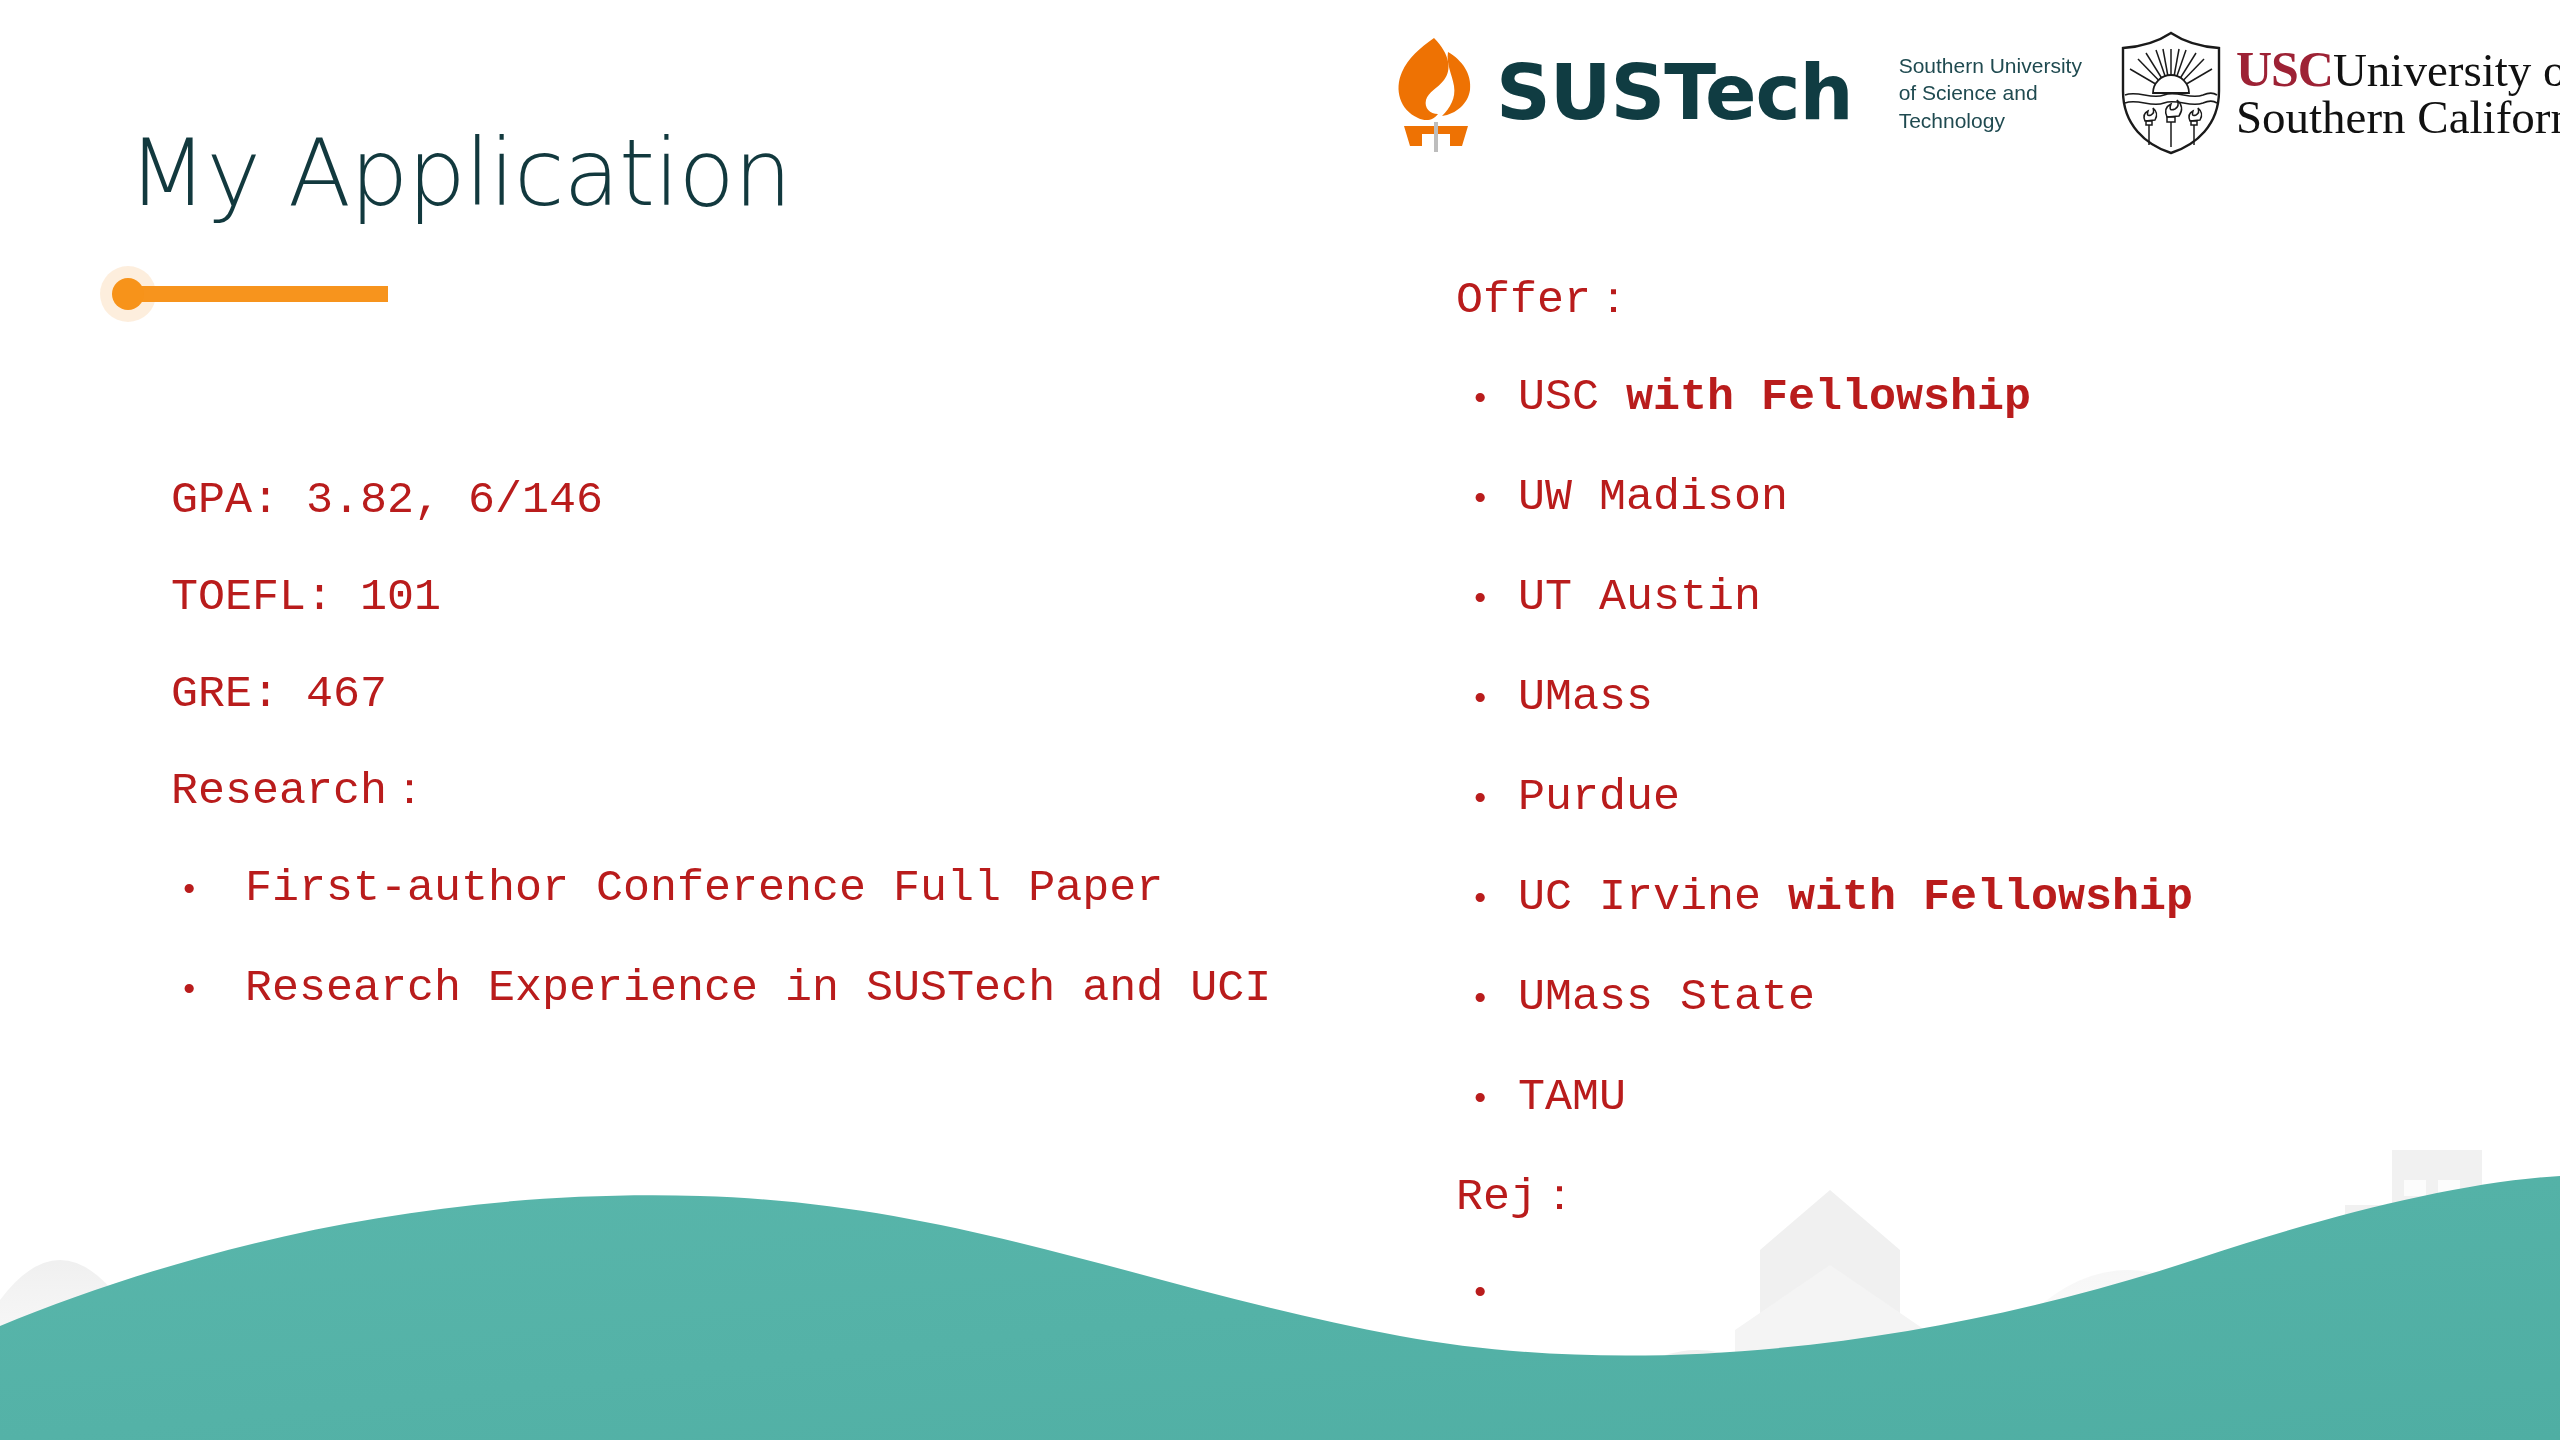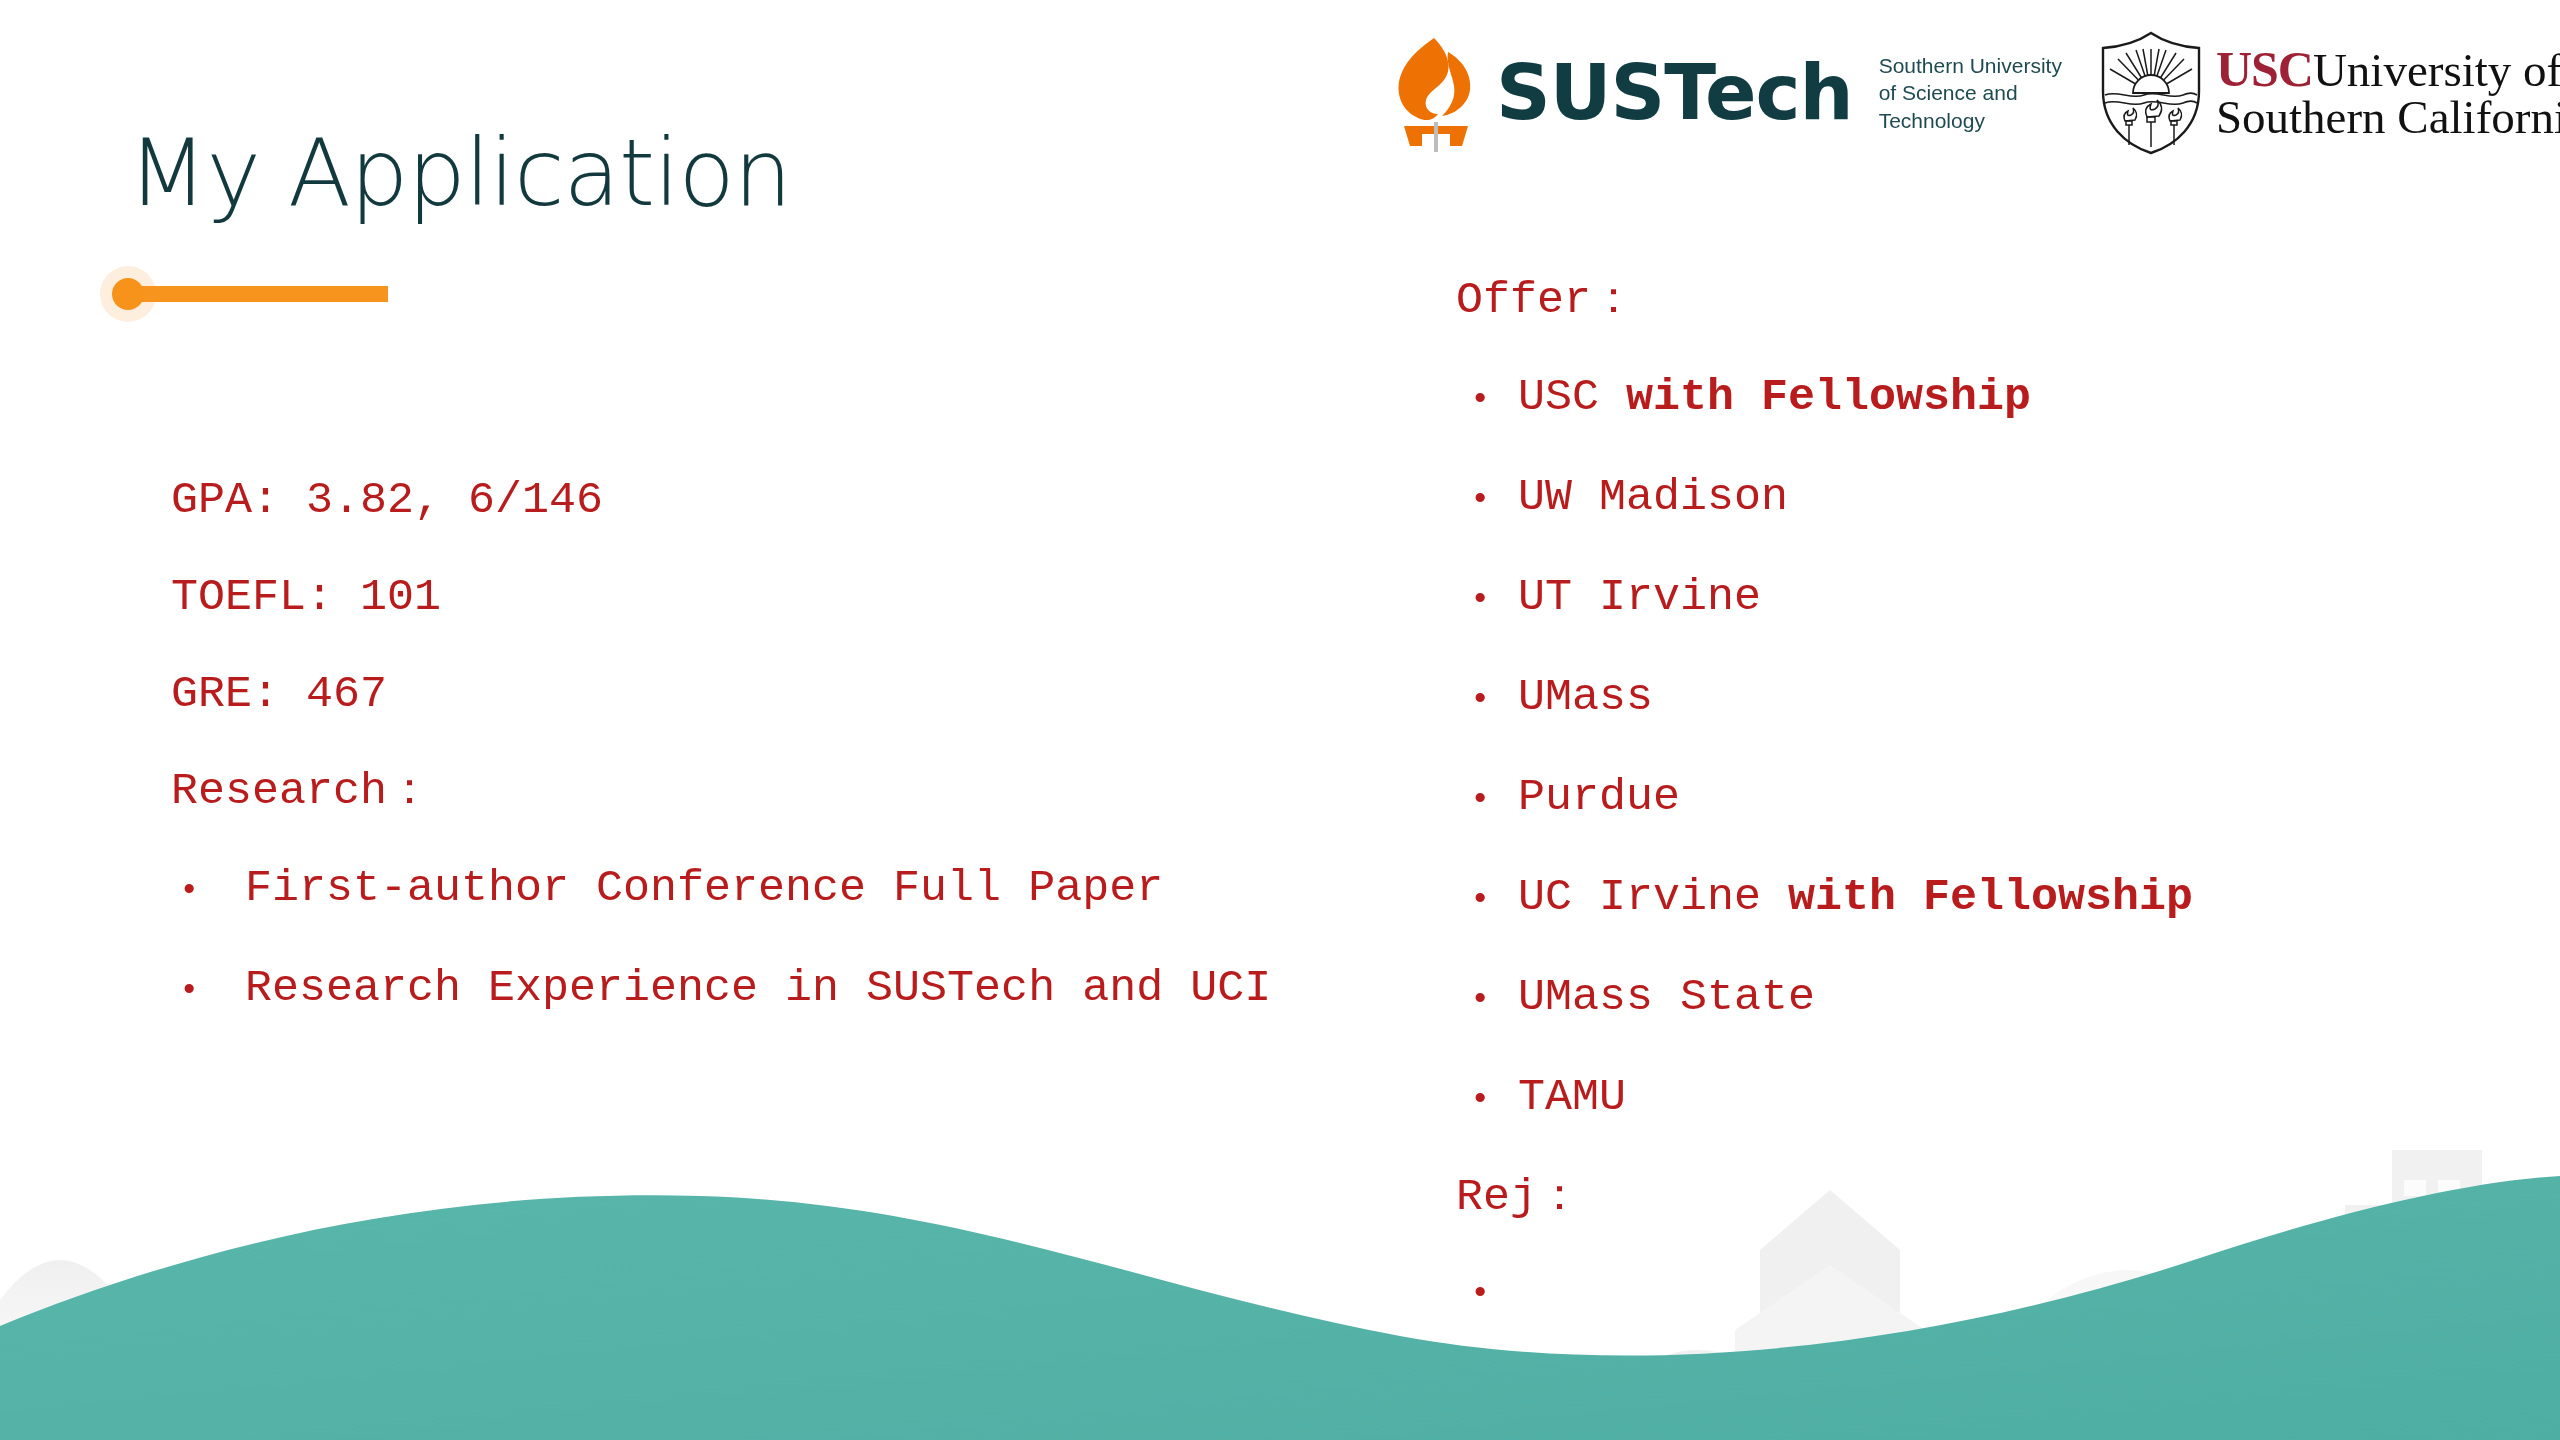--- a/index.html
+++ b/index.html
@@ -49,21 +49,21 @@
     font-weight: bold;
     letter-spacing: -1px;
     color: #103C42;
     line-height: 1;
     white-space: nowrap;
   }
   #sustech-wordmark .lower {
     font-weight: bold;
   }
   #sustech-tagline {
-    margin-left: 12px;
+    margin-left: 32px;
     font-family: "Liberation Sans", sans-serif;
     font-size: 21px;
     line-height: 1.30;
     color: #1F4A50;
     white-space: nowrap;
   }
   
   #usc-logo { gap: 12px; }
   #usc-wordmark {
     display: flex;
@@ -334,21 +334,21 @@
     <div class="bullet-line">
       <span class="bullet-mark">•</span>
       <span class="bullet-text"><span>USC </span><b>with Fellowship</b></span>
     </div>
     <div class="bullet-line">
       <span class="bullet-mark">•</span>
       <span class="bullet-text"><span>UW Madison</span><b></b></span>
     </div>
     <div class="bullet-line">
       <span class="bullet-mark">•</span>
-      <span class="bullet-text"><span>UT Irvine</span><b></b></span>
+      <span class="bullet-text"><span>UT Austin</span><b></b></span>
     </div>
     <div class="bullet-line">
       <span class="bullet-mark">•</span>
       <span class="bullet-text"><span>UMass</span><b></b></span>
     </div>
     <div class="bullet-line">
       <span class="bullet-mark">•</span>
       <span class="bullet-text"><span>Purdue</span><b></b></span>
     </div>
     <div class="bullet-line">

